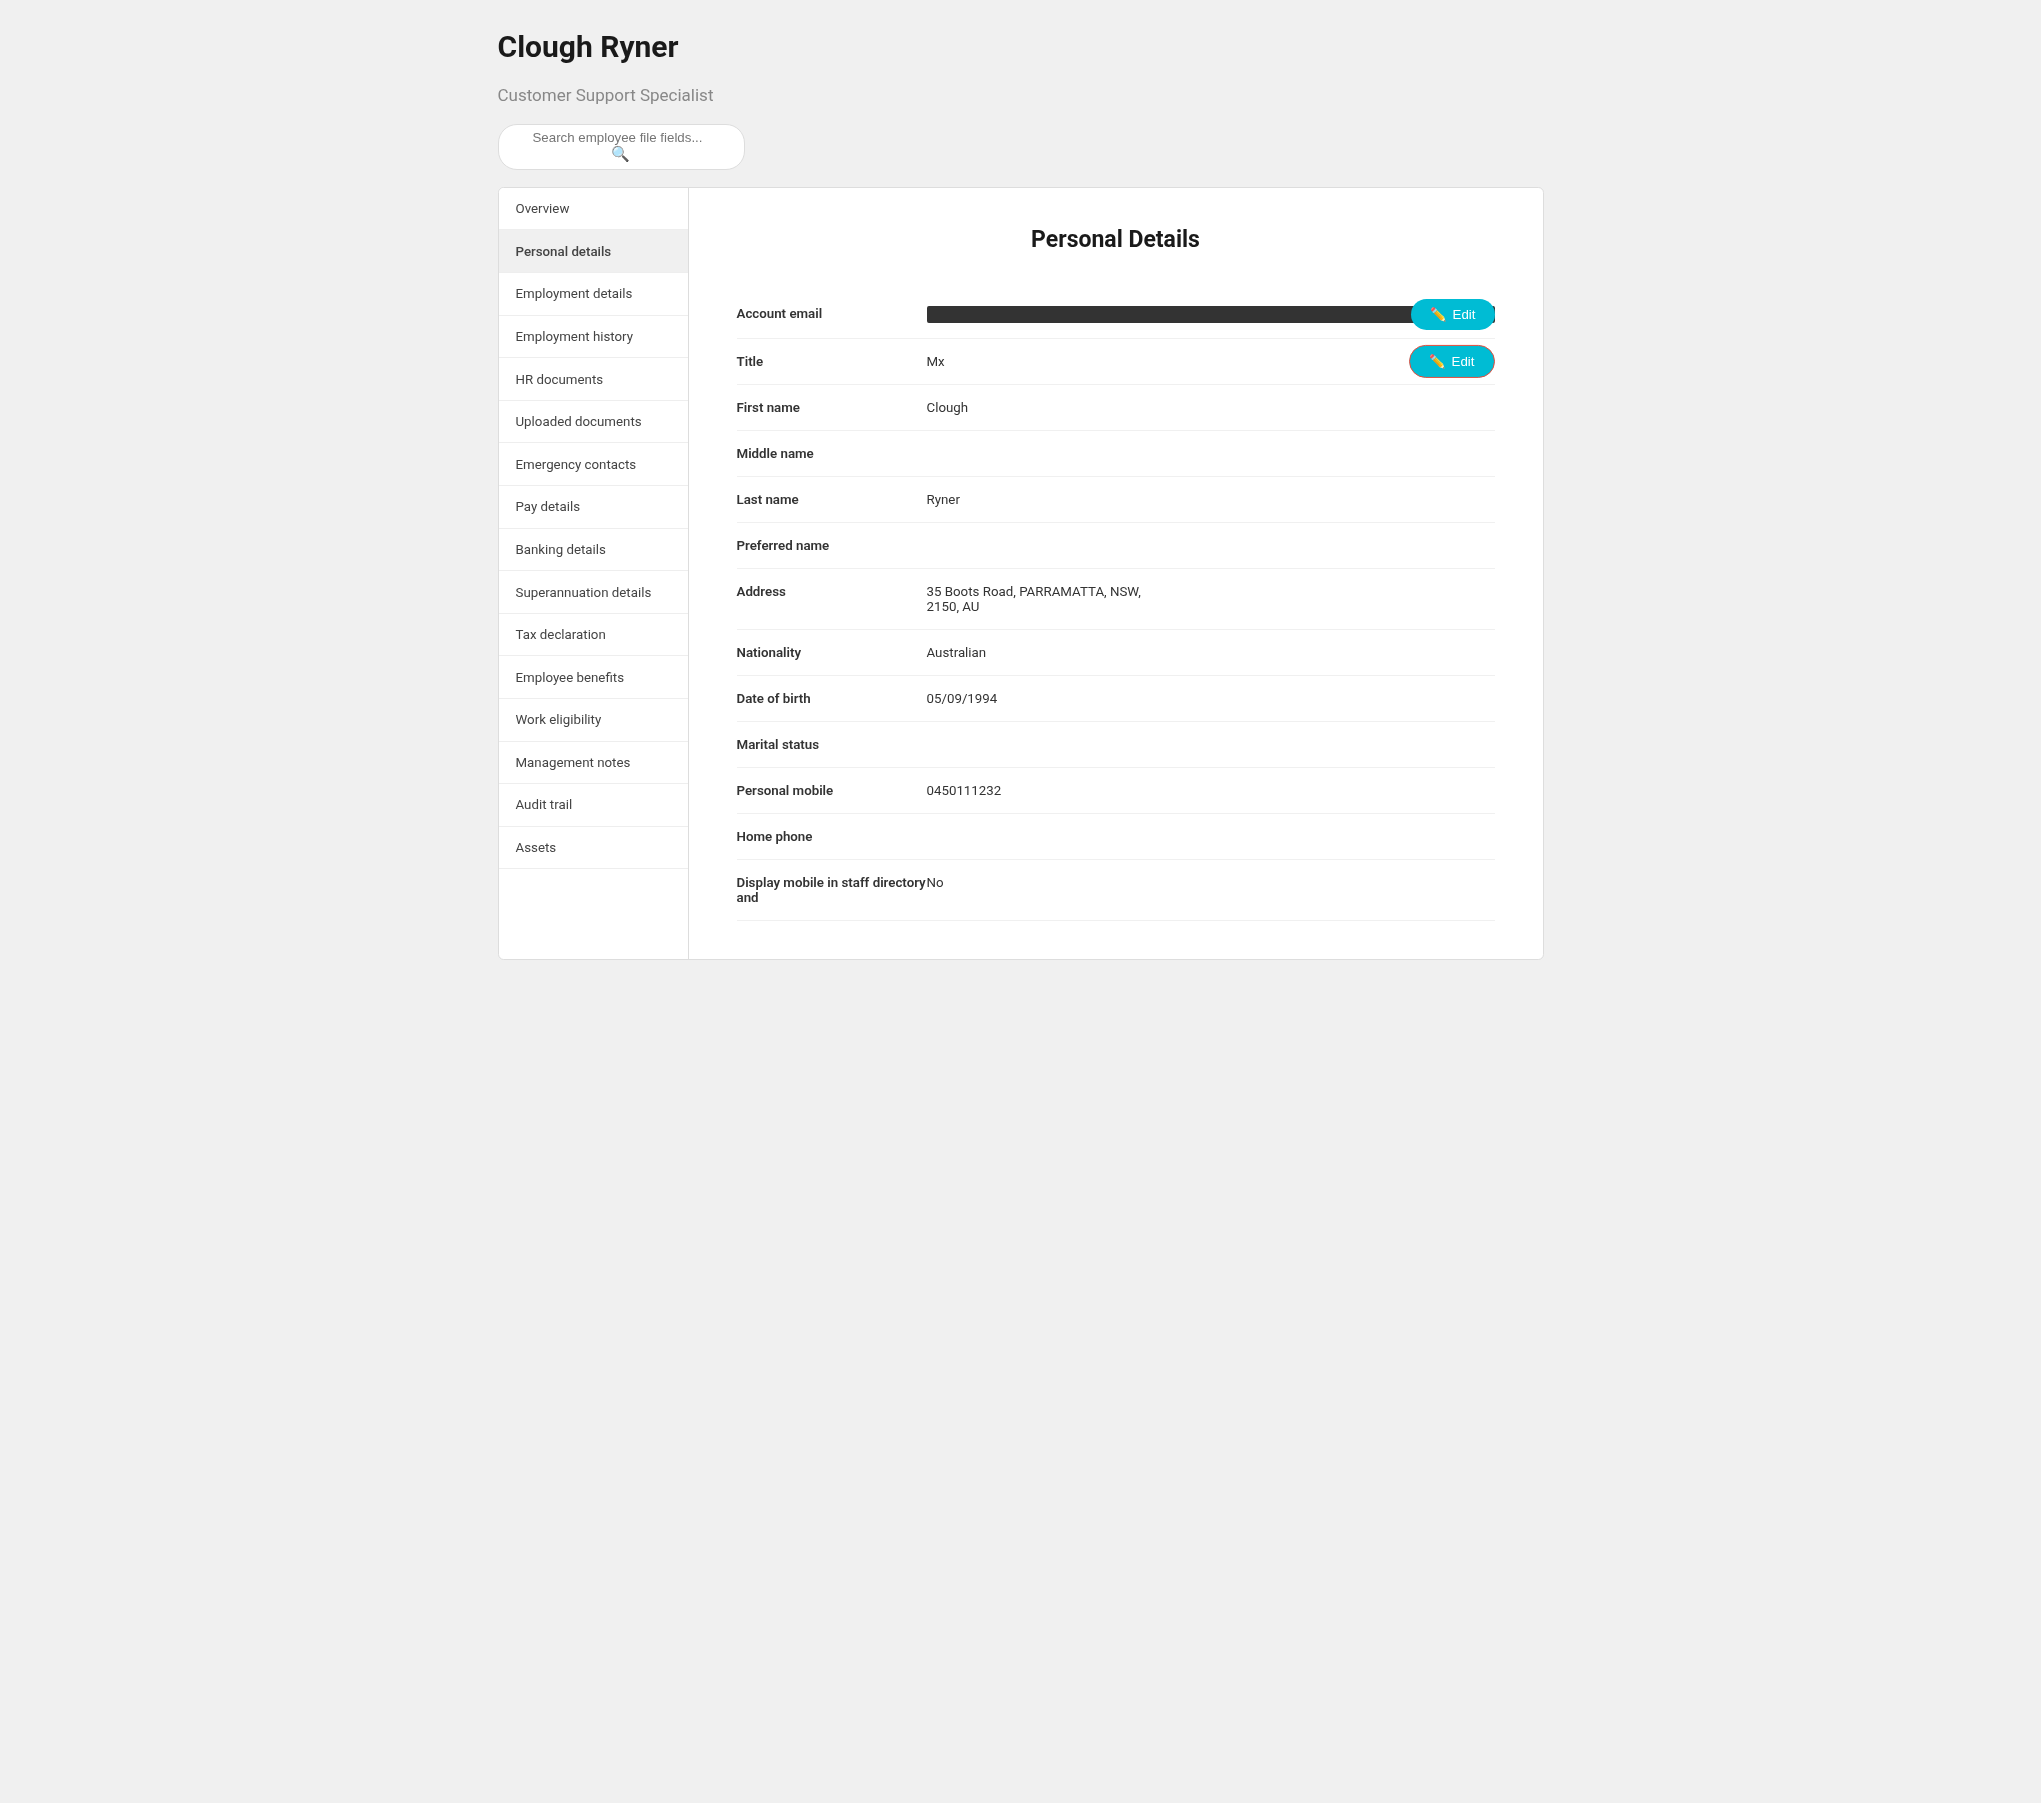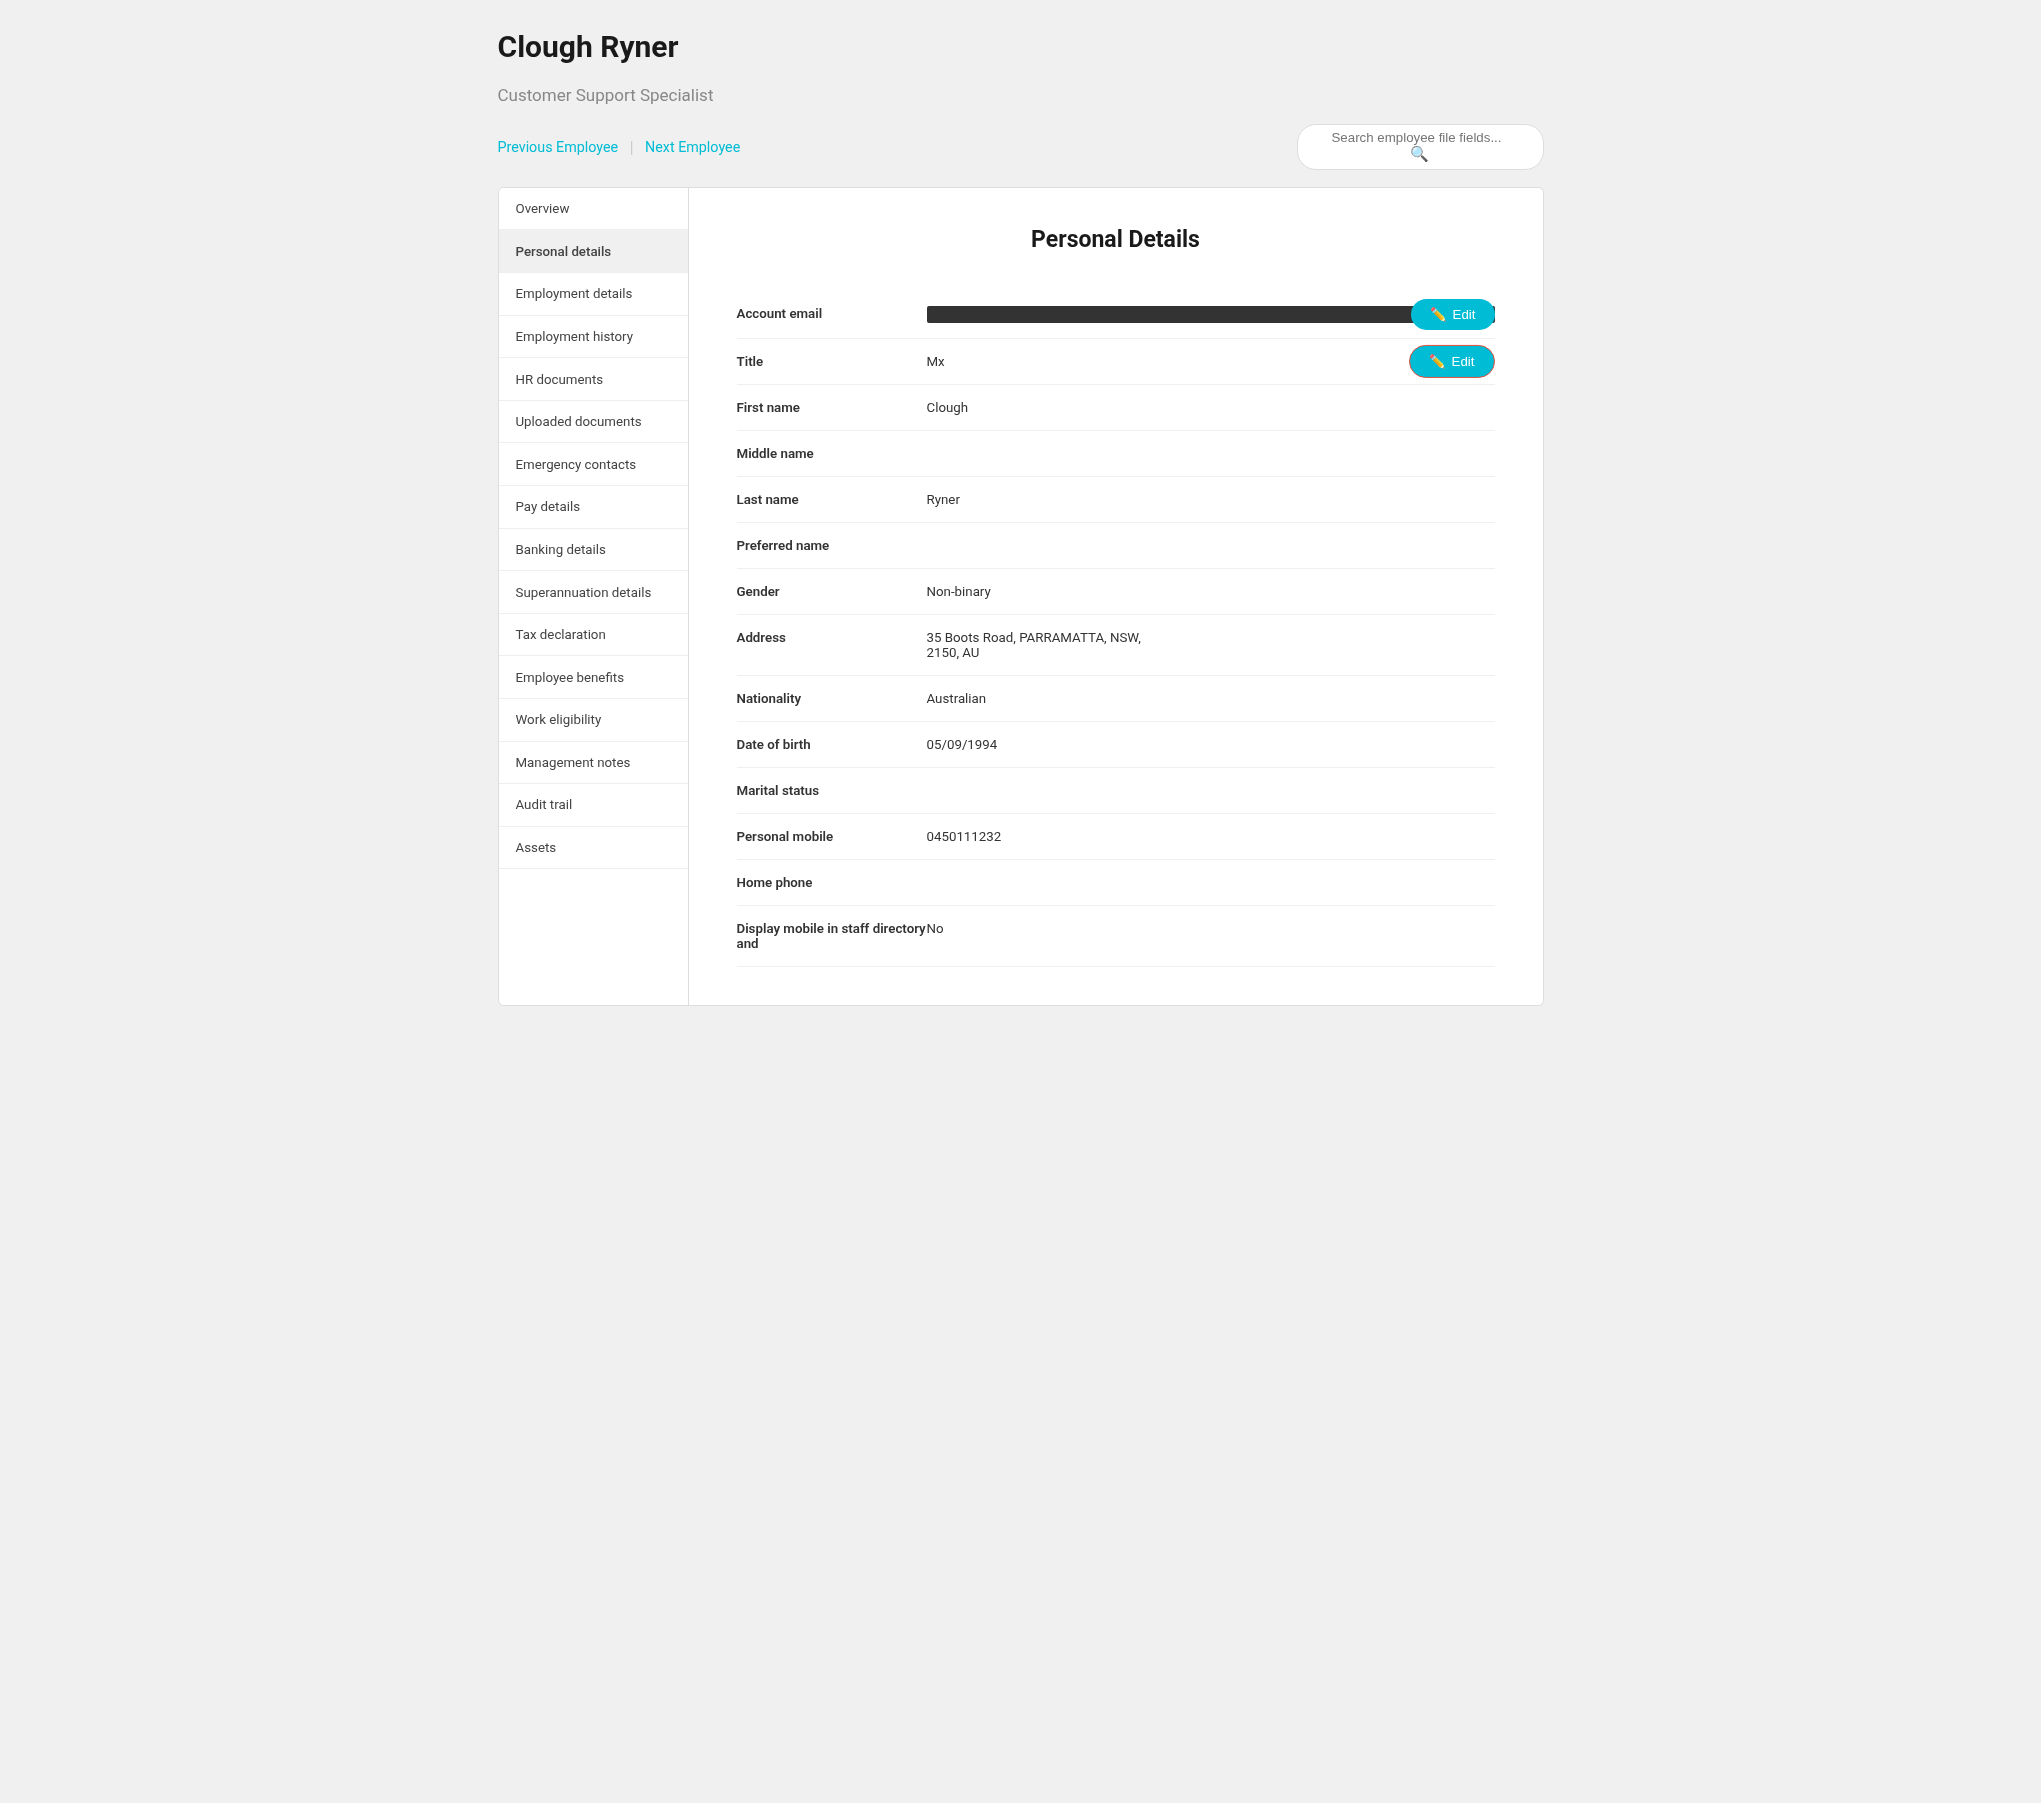--- a/index.html
+++ b/index.html
@@ -166,25 +166,20 @@
 </head>
 <body>
 
 <div class="page-wrapper">
   <div class="employee-header">
     <div class="employee-name">Clough Ryner</div>
     <div class="employee-title">Customer Support Specialist</div>
   </div>
 
   <div class="nav-bar">
-    <div class="nav-links">
-      <a class="nav-link">Previous Employee</a>
-      <span class="nav-separator">|</span>
-      <a class="nav-link">Next Employee</a>
-    </div>
     <div class="search-container">
       <input class="search-input" type="text" placeholder="Search employee file fields..." style="">
       <span class="search-icon">🔍</span>
     </div>
   </div>
 
   <div class="main-content">
     <div class="sidebar" id="sidebar-container">
     <div class="sidebar-item">Overview</div>
         <div class="sidebar-item active">Personal details</div>
@@ -232,24 +227,20 @@
           </div>
           <div class="field-row">
             <div class="field-label">Last name</div>
             <div class="field-value" style="white-space: pre-line;">Ryner</div>
           </div>
           <div class="field-row">
             <div class="field-label">Preferred name</div>
             <div class="field-value" style="white-space: pre-line;"></div>
           </div>
           <div class="field-row">
-            <div class="field-label">Gender</div>
-            <div class="field-value" style="white-space: pre-line;">Non-binary</div>
-          </div>
-          <div class="field-row">
             <div class="field-label">Address</div>
             <div class="field-value" style="white-space: pre-line;">35 Boots Road, PARRAMATTA, NSW,
 2150, AU</div>
           </div>
           <div class="field-row">
             <div class="field-label">Nationality</div>
             <div class="field-value" style="white-space: pre-line;">Australian</div>
           </div>
           <div class="field-row">
             <div class="field-label">Date of birth</div>

